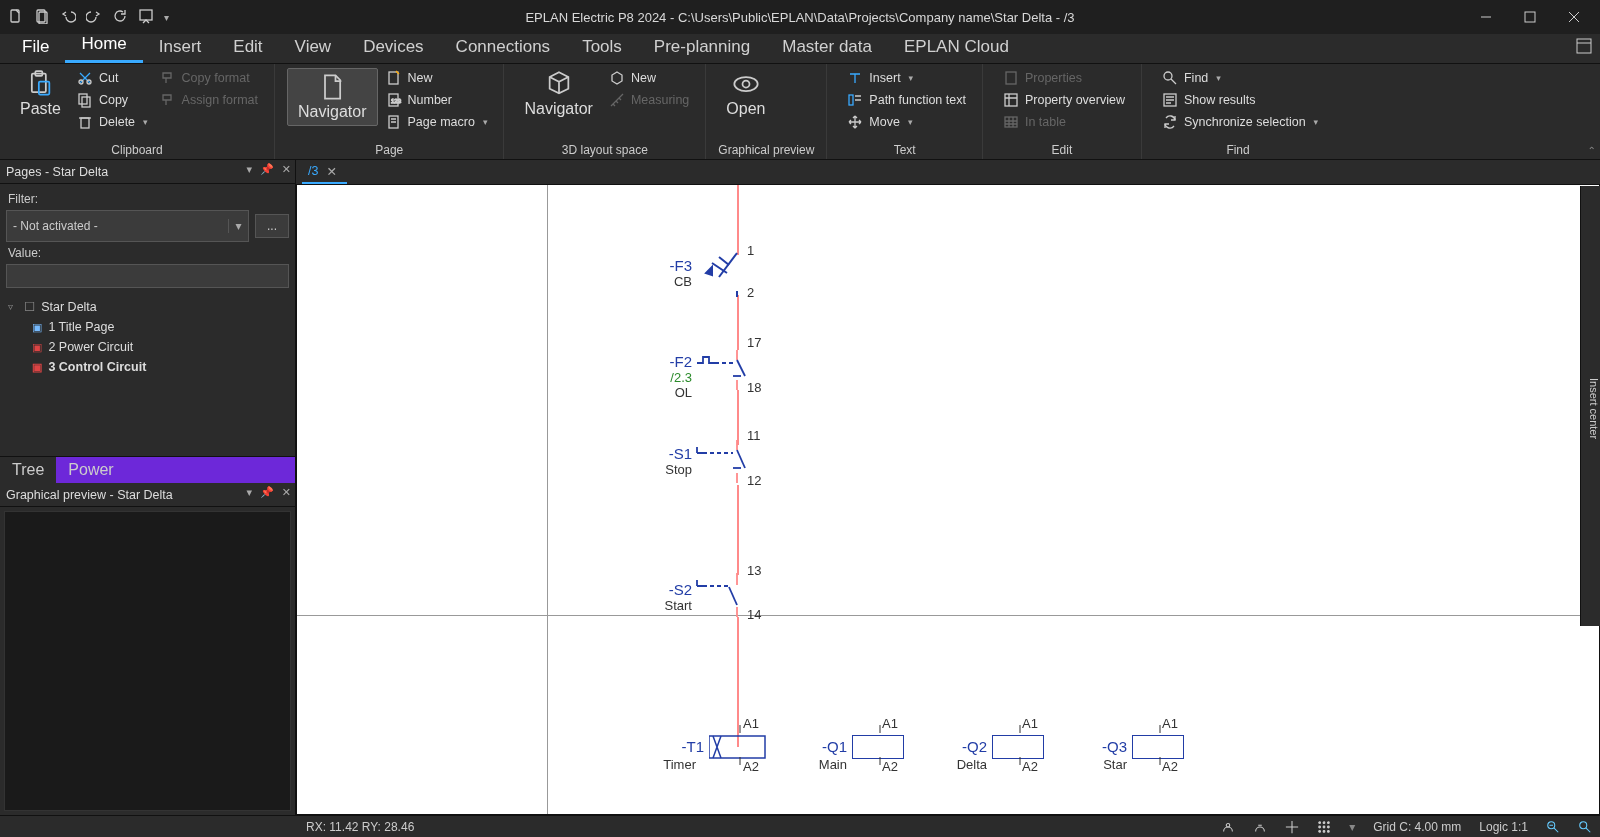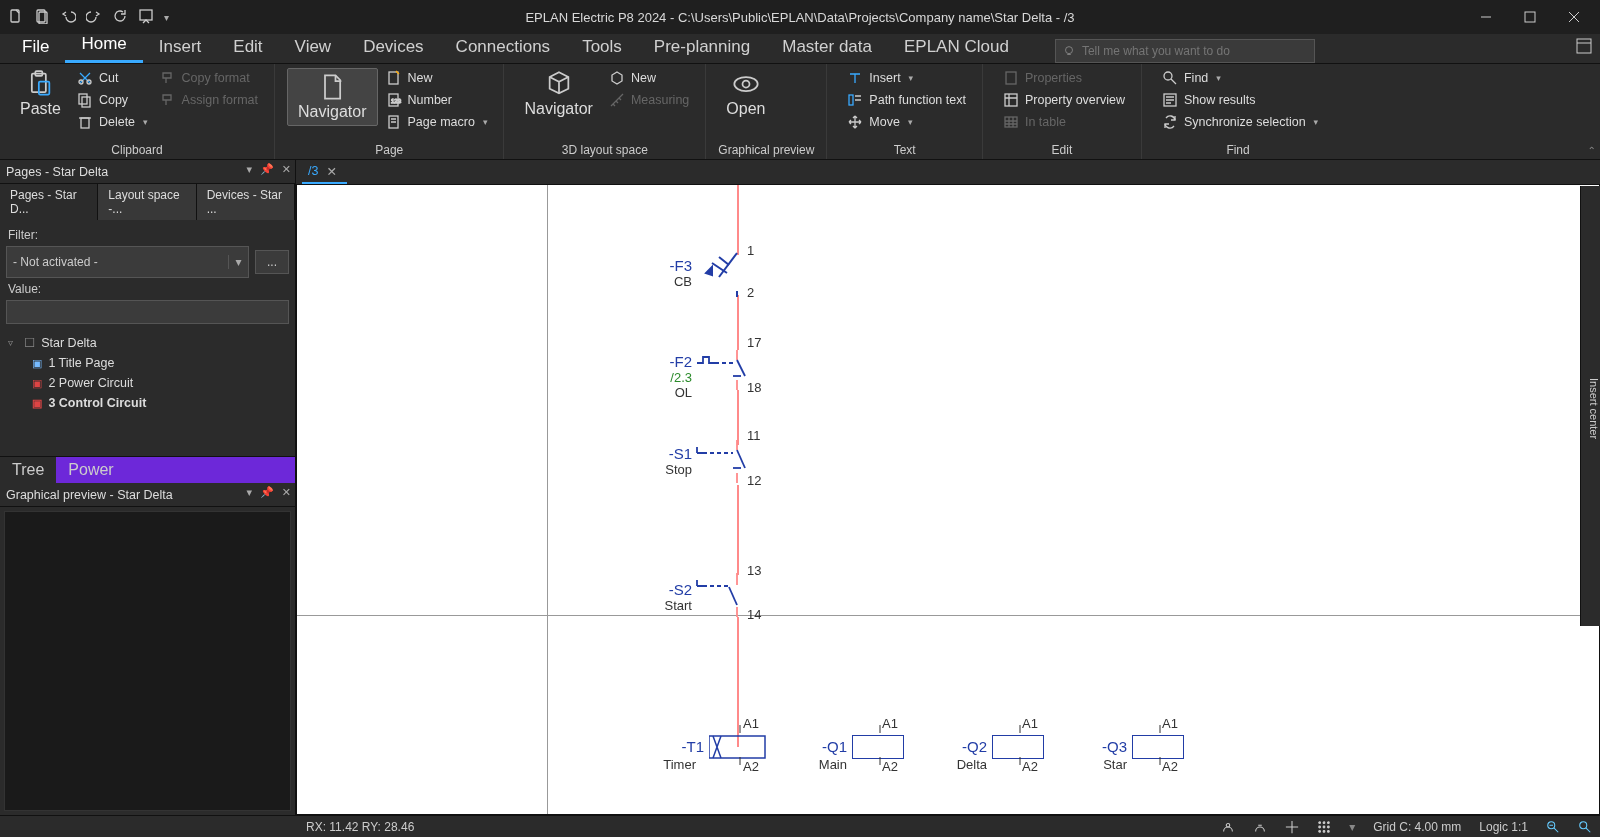--- a/index.html
+++ b/index.html
@@ -221,27 +221,20 @@
   <div class="tab active">Home</div>
   <div class="tab">Insert</div>
   <div class="tab">Edit</div>
   <div class="tab">View</div>
   <div class="tab">Devices</div>
   <div class="tab">Connections</div>
   <div class="tab">Tools</div>
   <div class="tab">Pre-planning</div>
   <div class="tab">Master data</div>
   <div class="tab">EPLAN Cloud</div>
-  <div class="searchbox">
-    <svg viewBox="0 0 16 16">
-        <circle cx="8" cy="7" r="4"></circle>
-        <path d="M6 12h4"></path>
-      </svg>
-    <input placeholder="Tell me what you want to do" style="">
-  </div>
 </div>
 <div class="tabright">
   <svg width="16" height="16" viewBox="0 0 16 16" style="stroke:#ccc;fill:none;">
       <rect x="1" y="1" width="14" height="14"></rect>
       <path d="M1 5h14"></path>
     </svg>
 </div>
 
 <div class="ribbon">
 
@@ -471,25 +464,20 @@
 <div class="main">
 
   <div class="sidebar">
     <div class="panel-hdr">
       <span>Pages - Star Delta</span>
       <div class="pbtns">
         <span>▾</span>
         <span>📌</span>
         <span>✕</span>
       </div>
-    </div>
-    <div class="panel-tabs">
-      <div class="panel-tab">Pages - Star D...</div>
-      <div class="panel-tab alt">Layout space -...</div>
-      <div class="panel-tab alt">Devices - Star ...</div>
     </div>
     <div class="panel-body" style="flex:0 0 auto;">
       <div class="label">Filter:</div>
       <div class="combo-row">
         <div class="combo" style="flex:1">
           <div class="ctext">- Not activated -</div>
           <div class="carrow">▾</div>
         </div>
         <div class="ellipsis">...</div>
       </div>

